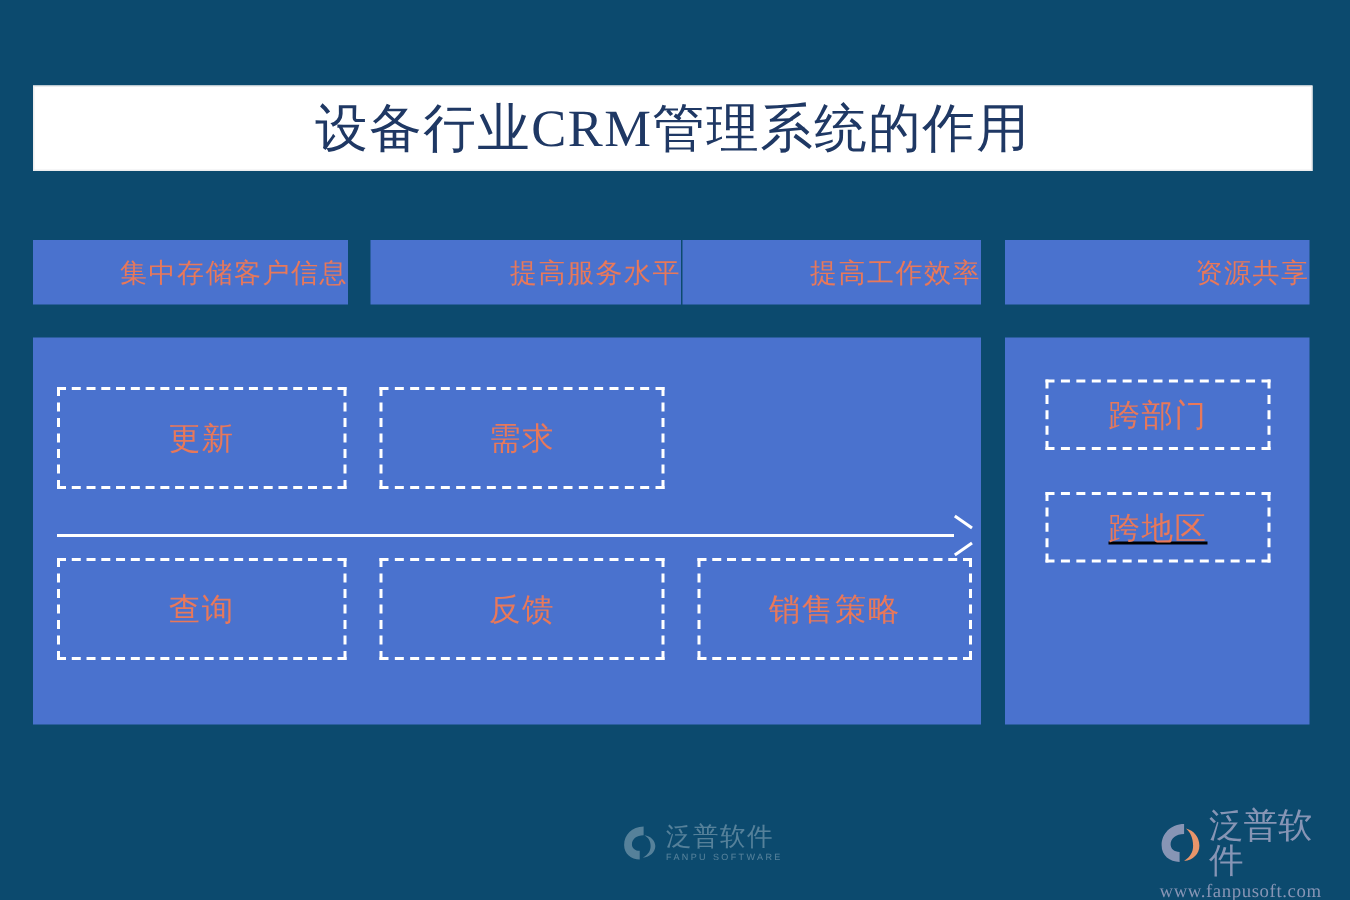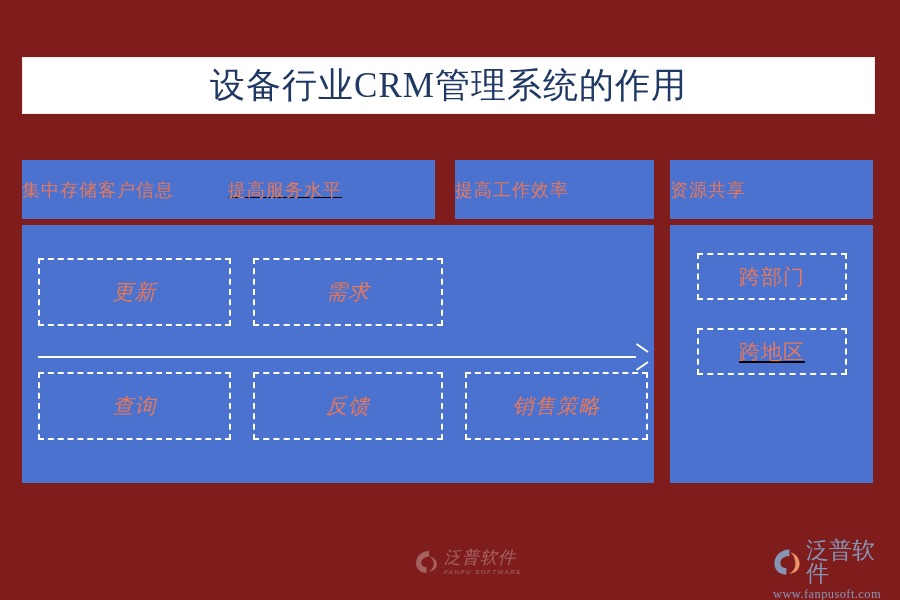--- a/index.html
+++ b/index.html
@@ -13,21 +13,21 @@
     font-family: "Liberation Serif", "DejaVu Serif", serif;
     overflow: hidden;
     position: relative;
   }
 
   #slide {
     position: absolute;
     inset: 0;
     width: 900px;
     height: 600px;
-    background: #7f1d1d;
+    background: #0c4a6e;
   }
 
   
   #title-box {
     position: absolute;
     left: 22px;
     top: 57px;
     width: 853px;
     height: 57px;
     border: 1px solid #ededee;
@@ -43,47 +43,46 @@
     letter-spacing: 1px;
     line-height: 1;
     white-space: nowrap;
     font-family: "Liberation Serif", "DejaVu Serif", serif;
   }
 
   
   .header-card {
     position: absolute;
     top: 160px;
-    height: 59px;
+    height: 43px;
     background: #4a72ce;
     display: flex;
     align-items: center;
-    justify-content: flex-start;
+    justify-content: flex-end;
     box-sizing: border-box;
   }
   .header-card span {
     color: #e8785a;
     font-size: 18px;
     letter-spacing: 1px;
     white-space: nowrap;
   }
   #header-card-0 { left: 22px;  width: 210px; }
-  #header-card-1 { left: 228px; width: 207px; text-decoration: underline; }
+  #header-card-1 { left: 247px; width: 207px; }
   #header-card-2 { left: 455px; width: 199px; }
   #header-card-3 { left: 670px; width: 203px; }
 
   
   #left-panel {
     position: absolute;
     left: 22px;
     top: 225px;
     width: 632px;
     height: 258px;
     background: #4a72ce;
-    font-style: italic;
   }
   #right-panel {
     position: absolute;
     left: 670px;
     top: 225px;
     width: 203px;
     height: 258px;
     background: #4a72ce;
   }
 

